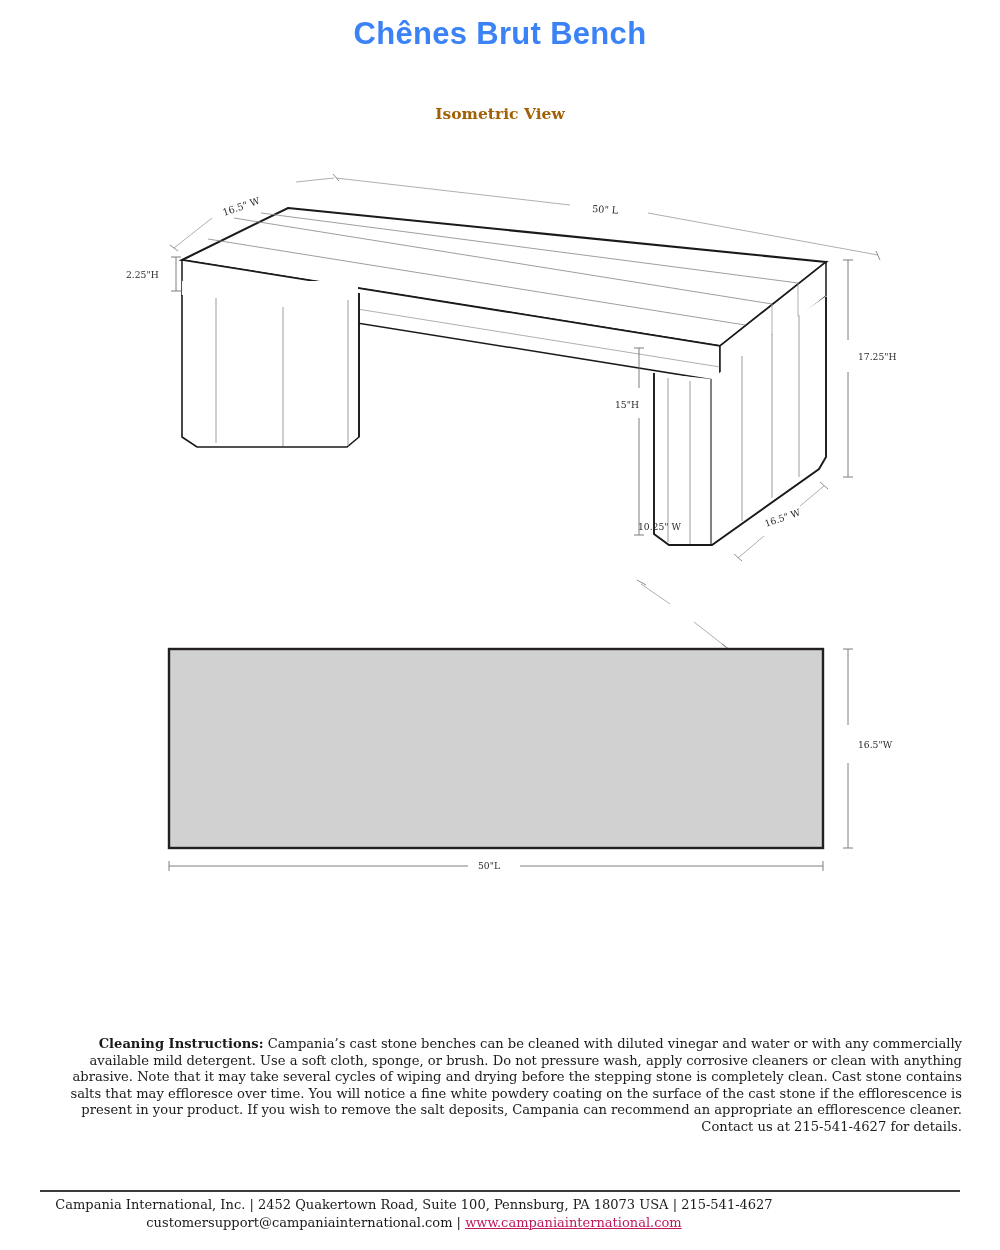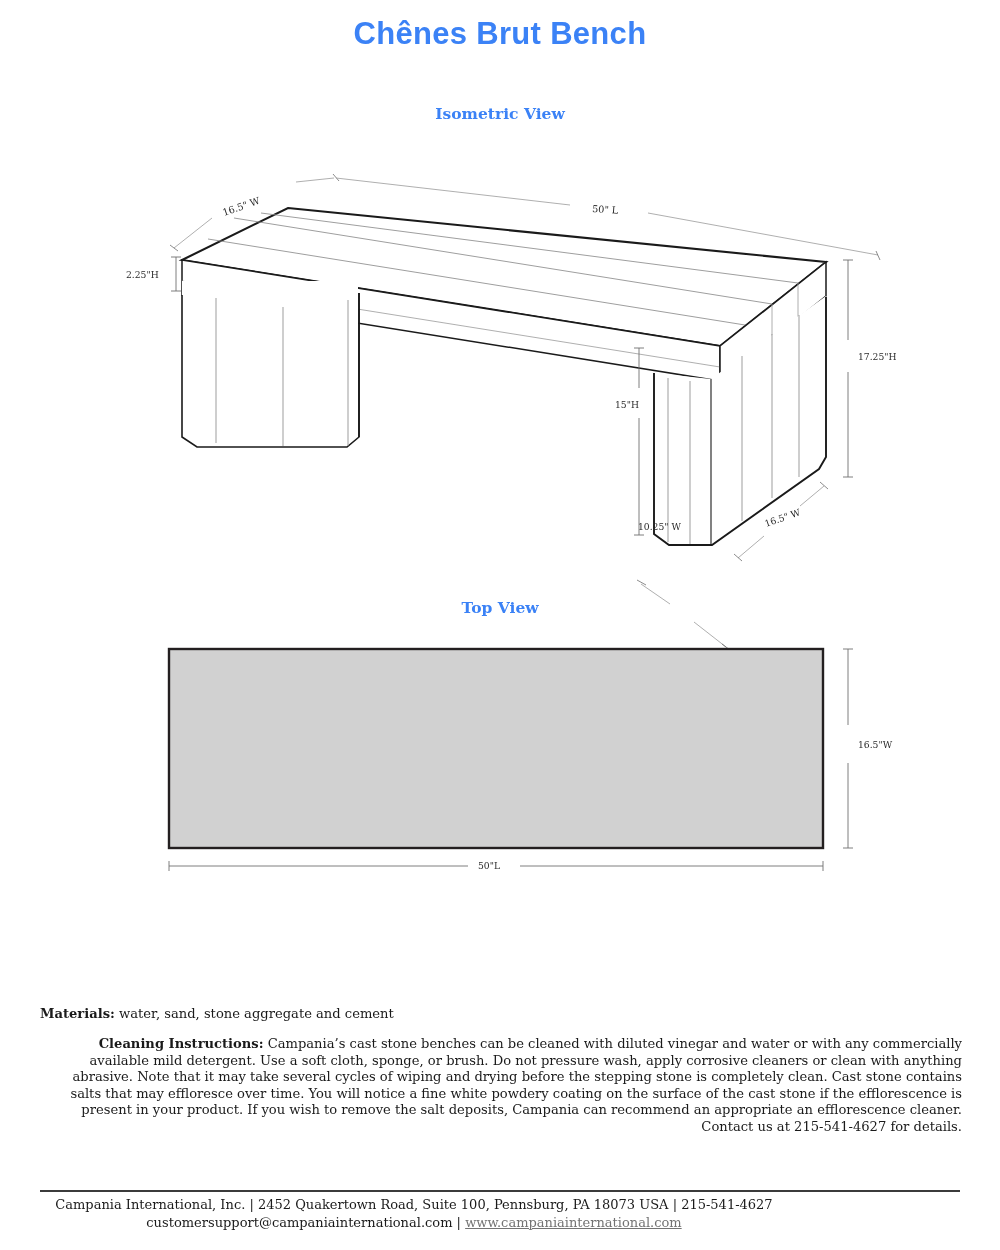--- a/index.html
+++ b/index.html
@@ -36,21 +36,21 @@
   }
   
   .view-heading {
     position: absolute;
     width: 1000px;
     left: 0;
     text-align: center;
     font-family: "DejaVu Serif", "Liberation Serif", serif;
     font-size: 15.5px;
     font-weight: bold;
-    color: #3b82f6;
+    color: #a16207;
   }
   #iso-heading { top: 104px; }
   #top-heading { top: 598px; }
 
   
   .drawing {
     position: absolute;
     left: 0;
   }
   #iso-drawing { top: 150px; width: 1000px; height: 430px; }
@@ -84,21 +84,21 @@
     left: 0;
     top: 1196px;
     width: 828px;
     text-align: center;
     font-family: "DejaVu Serif", "Liberation Serif", serif;
     font-size: 13px;
     line-height: 18px;
     color: #1a1a1a;
   }
   #footer .link {
-    color: #737373;
+    color: #be185d;
     text-decoration: underline;
   }
   svg { display: block; overflow: visible; }
   .dimtxt {
     font-family: "DejaVu Serif", "Liberation Serif", serif;
     font-size: 9.6px;
     fill: #2b2b2b;
   }
   .dimtxt-sm {
     font-family: "DejaVu Serif", "Liberation Serif", serif;
@@ -206,21 +206,20 @@
       <g>
         <path d="M824,336 L800,356" fill="none" stroke="#9a9a9a" stroke-width="0.8"></path>
         <path d="M764,386 L738,408" fill="none" stroke="#9a9a9a" stroke-width="0.8"></path>
         <path d="M820,332 L828,339" fill="none" stroke="#6f6f6f" stroke-width="0.8"></path>
         <path d="M734,404 L742,411" fill="none" stroke="#6f6f6f" stroke-width="0.8"></path>
         <text class="dimtxt-sm" x="766" y="377" transform="rotate(-19 766 377)">16.5" W</text>
       </g>
     </svg>
   </div>
 
-  <div class="view-heading" id="top-heading">Top View</div>
 
   <div class="drawing" id="top-drawing">
     <svg width="1000" height="240" viewBox="0 0 1000 240">
 
       <rect x="169" y="19" width="654" height="199" fill="#d1d1d1" stroke="#231f20" stroke-width="2.4"></rect>
 
       <g>
         <path d="M848,19 L848,95" fill="none" stroke="#6f6f6f" stroke-width="0.9"></path>
         <path d="M848,133 L848,218" fill="none" stroke="#6f6f6f" stroke-width="0.9"></path>
         <path d="M843,19 L853,19" fill="none" stroke="#6f6f6f" stroke-width="0.9"></path>
@@ -231,23 +230,20 @@
       <g>
         <path d="M169,236 L468,236" fill="none" stroke="#6f6f6f" stroke-width="0.9"></path>
         <path d="M520,236 L823,236" fill="none" stroke="#6f6f6f" stroke-width="0.9"></path>
         <path d="M169,231 L169,241" fill="none" stroke="#6f6f6f" stroke-width="0.9"></path>
         <path d="M823,231 L823,241" fill="none" stroke="#6f6f6f" stroke-width="0.9"></path>
         <text class="dimtxt-sm" x="478" y="239">50"L</text>
       </g>
     </svg>
   </div>
 
-  <div class="text-block" id="materials-line">
-    <span class="lbl">Materials:</span><span> water, sand, stone aggregate and cement</span>
-  </div>
 
   <div class="text-block" id="cleaning-para">
     <span class="lbl">Cleaning Instructions:</span><span> Campania’s cast stone benches can be cleaned with diluted vinegar and water or with any commercially available mild detergent. Use a soft cloth, sponge, or brush. Do not pressure wash, apply corrosive cleaners or clean with anything abrasive. Note that it may take several cycles of wiping and drying before the stepping stone is completely clean. Cast stone contains salts that may effloresce over time. You will notice a fine white powdery coating on the surface of the cast stone if the efflorescence is present in your product. If you wish to remove the salt deposits, Campania can recommend an appropriate an efflorescence cleaner. Contact us at 215-541-4627 for details.</span>
   </div>
 
   <div id="footer-rule"></div>
   <div id="footer">
     <div>Campania International, Inc. | 2452 Quakertown Road, Suite 100, Pennsburg, PA 18073 USA | 215-541-4627</div>
     <div>
       <span>customersupport@campaniainternational.com</span><span> | </span><a class="link" href="#">www.campaniainternational.com</a>

